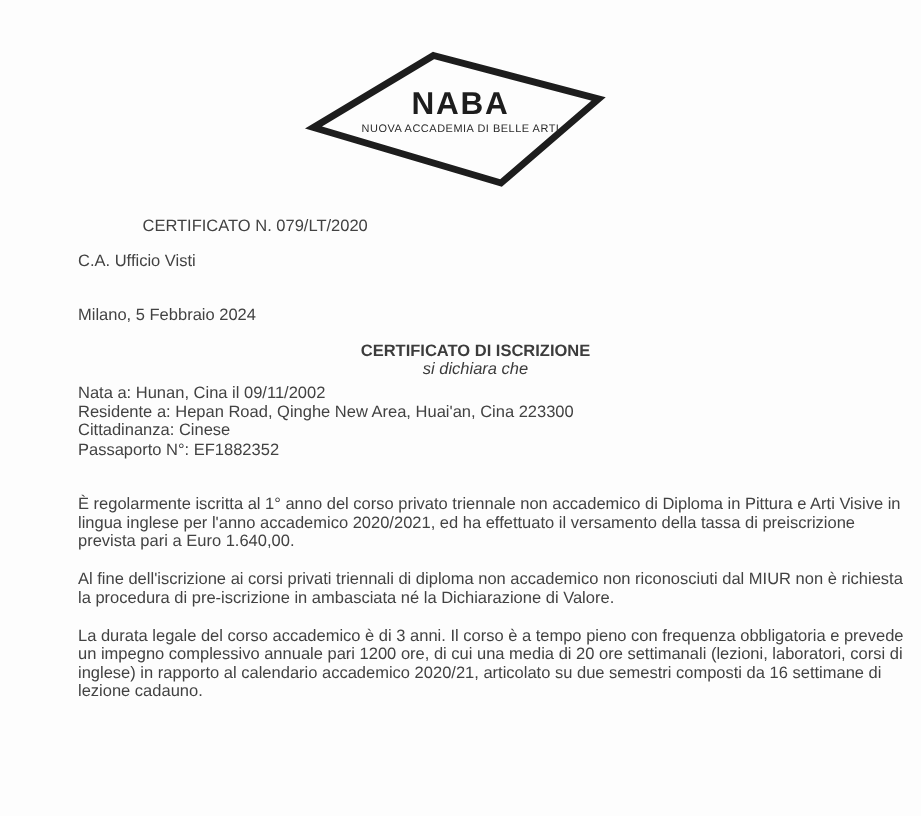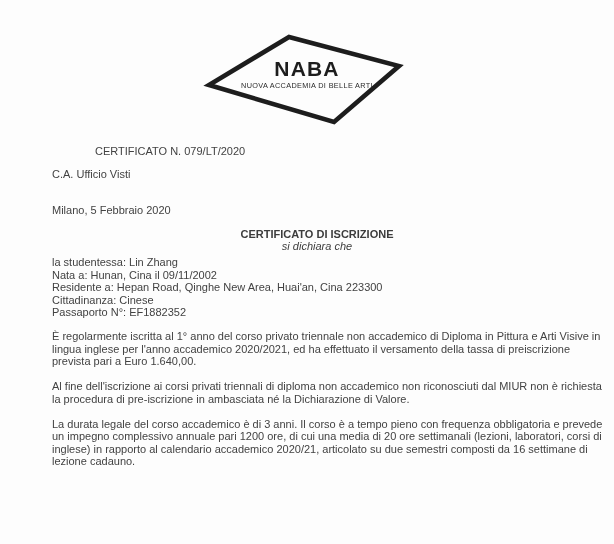--- a/index.html
+++ b/index.html
@@ -75,29 +75,28 @@
       <text x="112" y="60" text-anchor="middle" class="logo-sub-text">NUOVA ACCADEMIA DI BELLE ARTI</text>
     </svg>
   </div>
 
   <div class="abs cert-number">CERTIFICATO N. 079/LT/2020</div>
 
   <div class="abs recipient">
     <span class="line">C.A. Ufficio Visti</span>
   </div>
 
-  <div class="abs date-line">Milano, 5 Febbraio 2020</div>
+  <div class="abs date-line">Milano, 5 Febbraio 2024</div>
 
   <div class="abs title-block">
     <span class="line title-main">CERTIFICATO DI ISCRIZIONE</span>
     <span class="line title-sub">si dichiara che</span>
   </div>
 
   <div class="abs student-block">
-    <span class="line">la studentessa: Lin Zhang</span>
     <span class="line">Nata a: Hunan, Cina il 09/11/2002</span>
     <span class="line">Residente a: Hepan Road, Qinghe New Area, Huai'an, Cina 223300</span>
     <span class="line">Cittadinanza: Cinese</span>
     <span class="line">Passaporto N°: EF1882352</span>
   </div>
 
   <div class="abs paragraphs">
     <p>È regolarmente iscritta al 1° anno del corso privato triennale non accademico di Diploma in Pittura e Arti Visive in lingua inglese per l'anno accademico 2020/2021, ed ha effettuato il versamento della tassa di preiscrizione prevista pari a Euro 1.640,00.</p>
     <p>Al fine dell'iscrizione ai corsi privati triennali di diploma non accademico non riconosciuti dal MIUR non è richiesta la procedura di pre-iscrizione in ambasciata né la Dichiarazione di Valore.</p>
     <p>La durata legale del corso accademico è di 3 anni. Il corso è a tempo pieno con frequenza obbligatoria e prevede un impegno complessivo annuale pari 1200 ore, di cui una media di 20 ore settimanali (lezioni, laboratori, corsi di inglese) in rapporto al calendario accademico 2020/21, articolato su due semestri composti da 16 settimane di lezione cadauno.</p>

